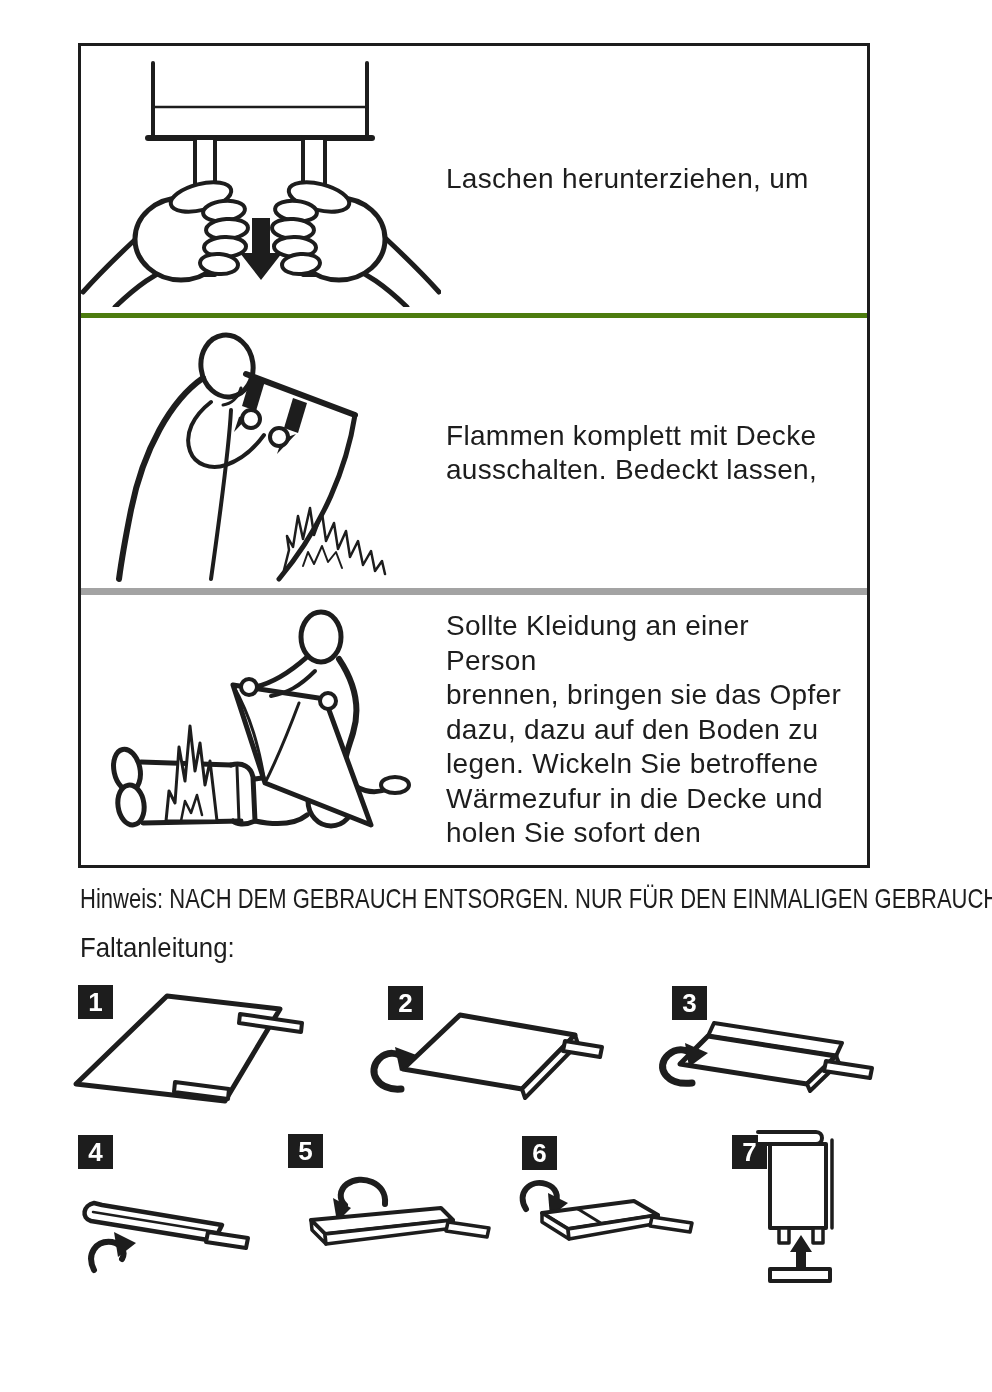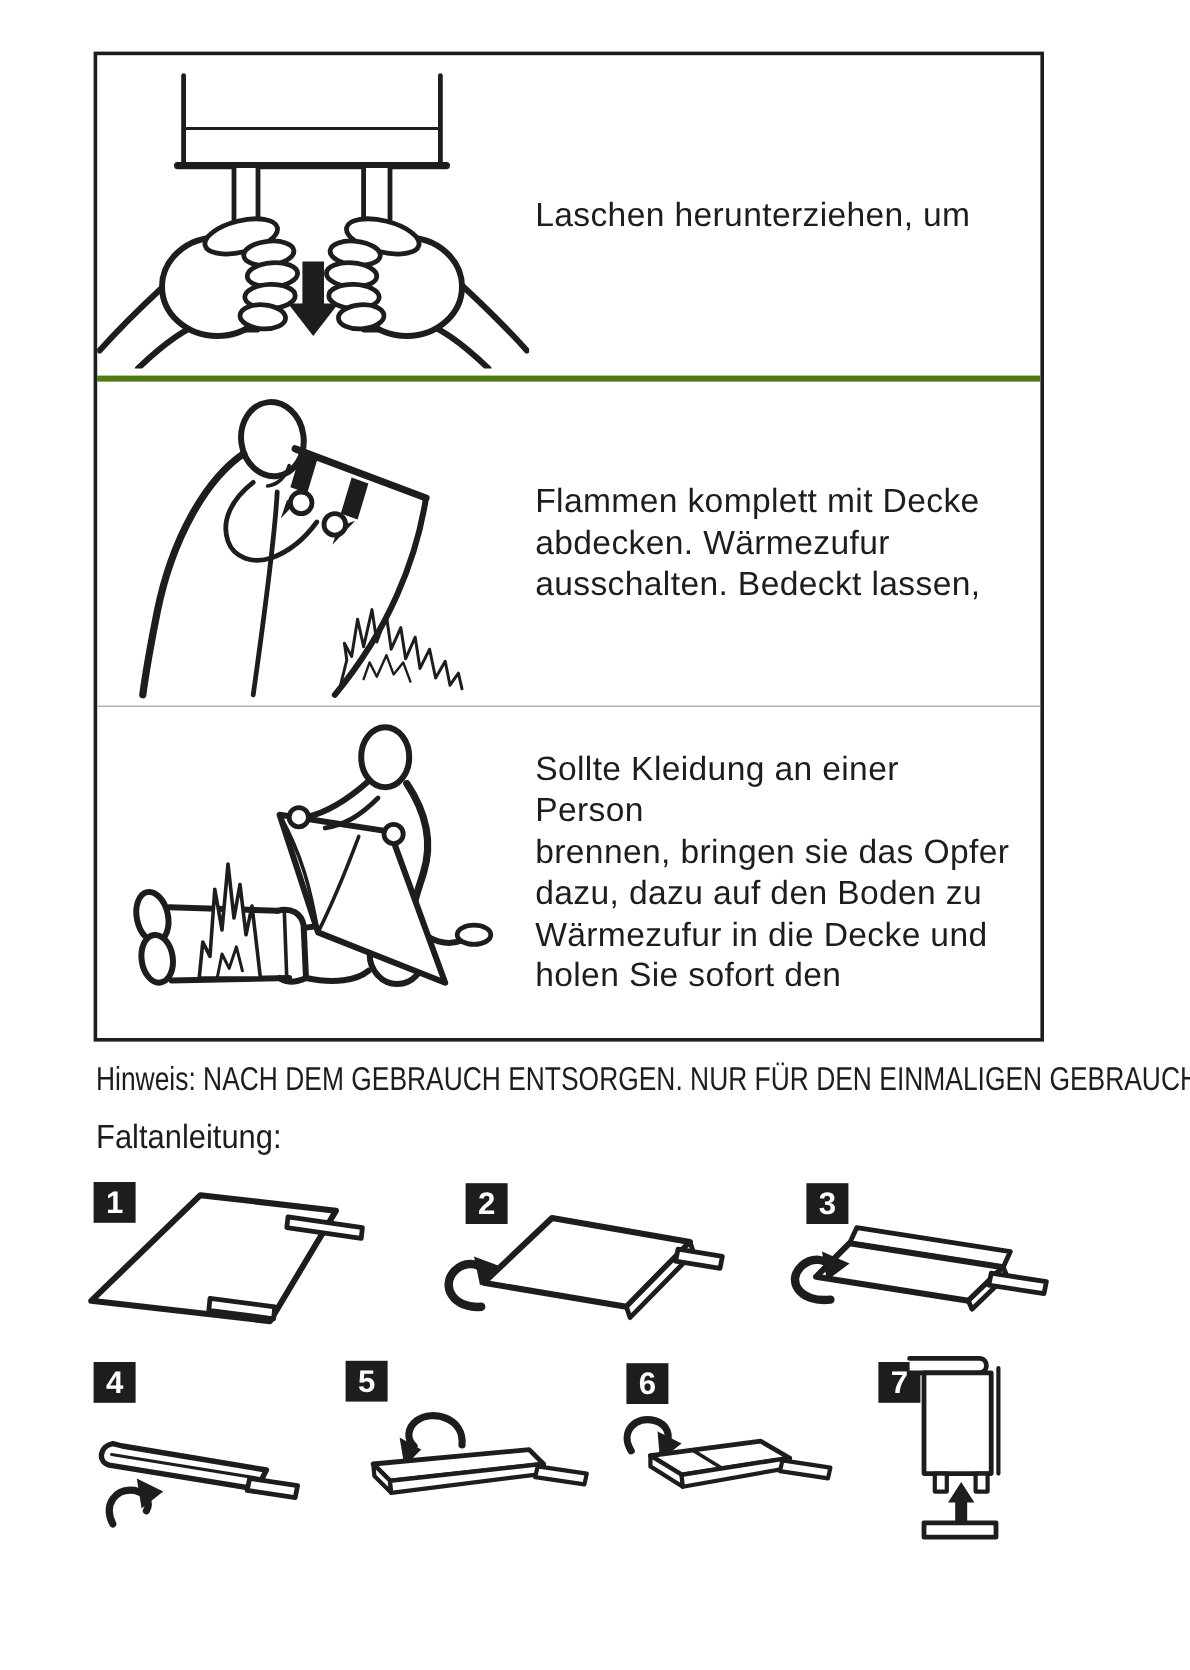--- a/index.html
+++ b/index.html
@@ -3,21 +3,21 @@
 <meta charset="utf-8">
 <style>
   html,body{margin:0;padding:0;background:#ffffff;}
   .sheet{position:relative;width:976px;height:1392px;background:#ffffff;overflow:hidden;
          font-family:"Liberation Sans","DejaVu Sans",sans-serif;color:#1d1d1d;padding-left:36px;}
   .instruction-box{position:absolute;left:78px;top:43px;width:792px;height:825px;
          border:3px solid #1d1d1d;box-sizing:border-box;}
   .panel{position:relative;width:100%;box-sizing:border-box;}
   .panel.p1{height:267px;}
   .panel.p2{height:275px;border-top:5px solid #4d7c0f;}
-  .panel.p3{height:277px;border-top:1px solid #a3a3a3;}
+  .panel.p3{height:277px;border-top:7px solid #a3a3a3;}
   .panel-art{position:absolute;left:0;top:0;}
   .panel-text{position:absolute;left:365px;top:0;bottom:0;width:400px;
          display:flex;flex-direction:column;justify-content:center;
          font-size:28px;line-height:34.5px;letter-spacing:0.3px;color:#1d1d1d;}
   .notice{position:absolute;left:80px;top:883px;font-size:27.5px;font-weight:400;
          white-space:nowrap;transform:scaleX(0.80);transform-origin:left center;color:#1d1d1d;}
   .fold-title{position:absolute;left:80px;top:932px;font-size:28px;
          transform:scaleX(0.92);transform-origin:left center;color:#1d1d1d;}
   .badge{position:absolute;width:35px;height:34px;background:#1d1d1d;color:#ffffff;
          font-size:26px;font-weight:bold;display:flex;align-items:center;justify-content:center;}
@@ -96,21 +96,20 @@
             <polygon points="201,121 215,116 196,136"></polygon>
           </g>
           <g>
             <circle cx="170" cy="101" r="9" fill="#fff" stroke-width="4"></circle>
             <circle cx="198" cy="119" r="9" fill="#fff" stroke-width="4"></circle>
           </g>
         </g>
       </svg>
       <div class="panel-text">
         <div>Flammen komplett mit Decke</div>
-        <div>abdecken. Wärmezufur</div>
         <div>ausschalten. Bedeckt lassen,</div>
       </div>
     </div>
 
     <div class="panel p3">
       <svg class="panel-art" width="360" height="268" viewBox="0 0 360 268">
         <g stroke="#1d1d1d" fill="none" stroke-linecap="round" stroke-linejoin="round">
           <g>
             <ellipse cx="46" cy="175" rx="13" ry="21" fill="#fff" stroke-width="5" transform="rotate(-12 46 175)"></ellipse>
             <ellipse cx="50" cy="210" rx="13" ry="20" fill="#fff" stroke-width="5" transform="rotate(-8 50 210)"></ellipse>
@@ -144,20 +143,21 @@
             <path d="M234,76 C218,92 206,98 190,101" stroke-width="4"></path>
             <circle cx="168" cy="92" r="8" fill="#fff" stroke-width="4"></circle>
             <circle cx="247" cy="106" r="8" fill="#fff" stroke-width="4"></circle>
           </g>
         </g>
       </svg>
       <div class="panel-text">
         <div>Sollte Kleidung an einer Person</div>
         <div>brennen, bringen sie das Opfer</div>
         <div>dazu, dazu auf den Boden zu</div>
+        <div>legen. Wickeln Sie betroffene</div>
         <div>Wärmezufur in die Decke und</div>
         <div>holen Sie sofort den</div>
       </div>
     </div>
   </div>
 
   <div class="notice">Hinweis: NACH DEM GEBRAUCH ENTSORGEN. NUR FÜR DEN EINMALIGEN GEBRAUCH.</div>
   <div class="fold-title">Faltanleitung:</div>
 
   <div class="badge" style="left:78px;top:985px;">1</div>

